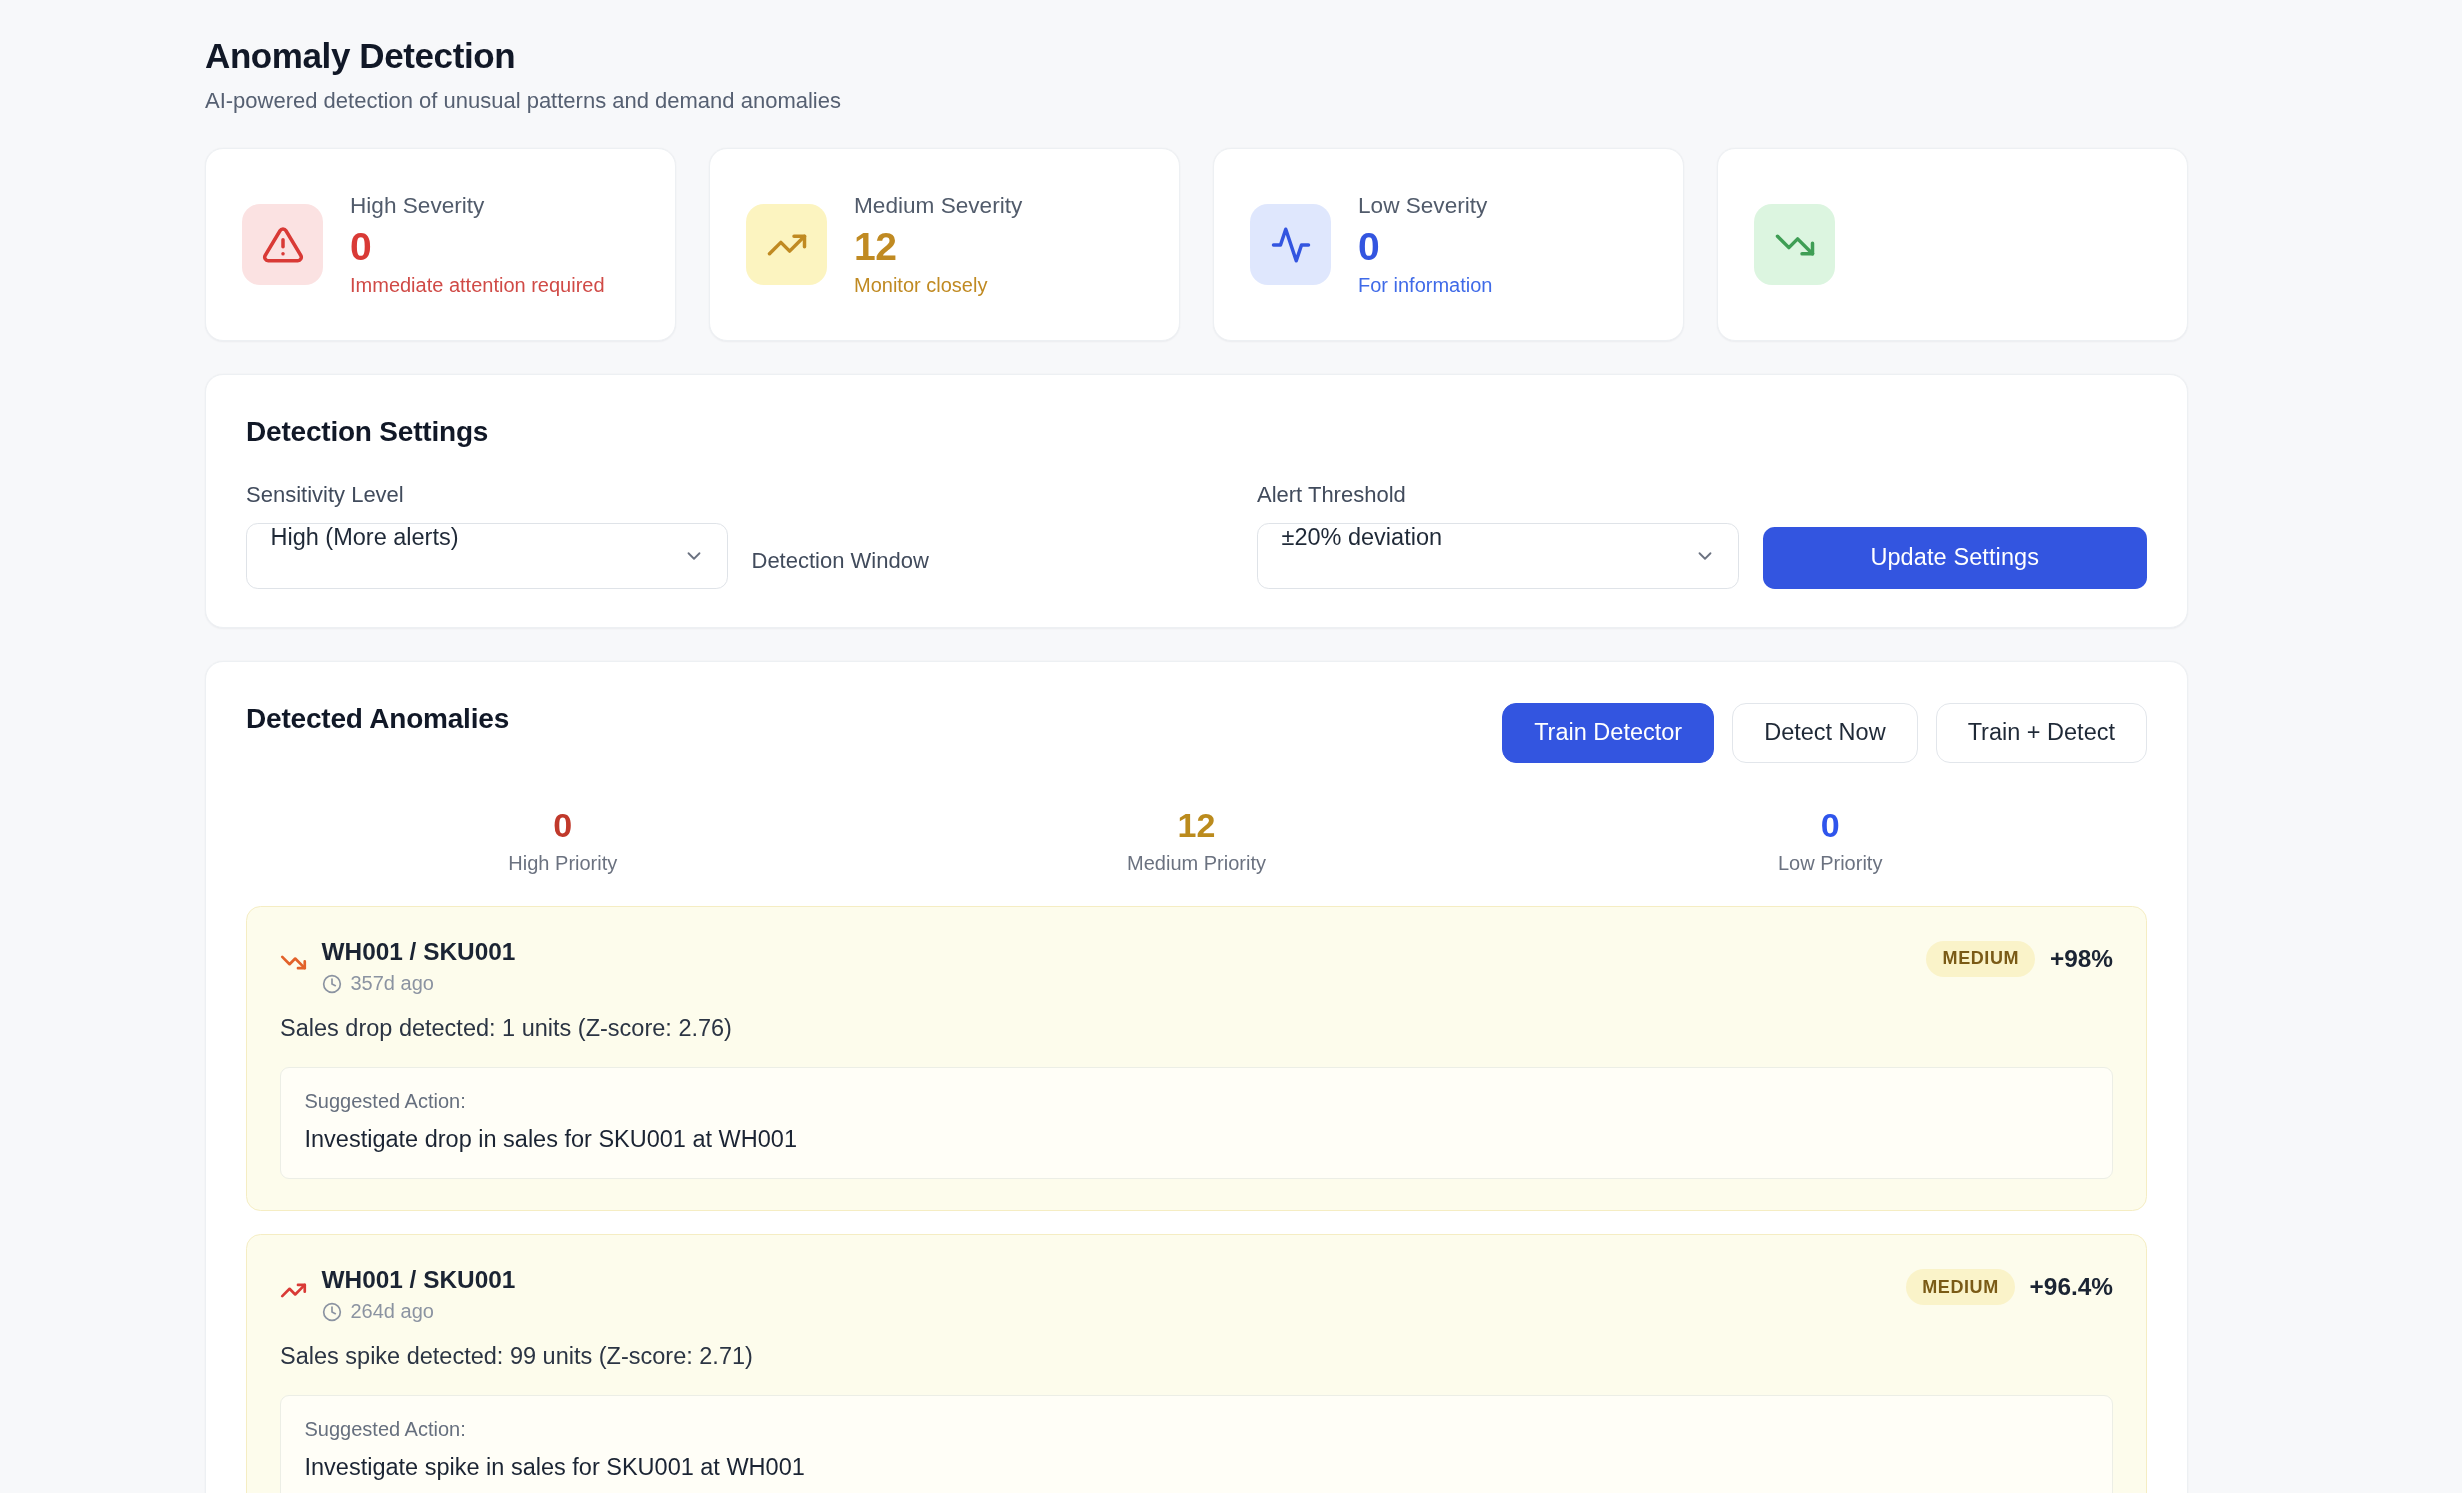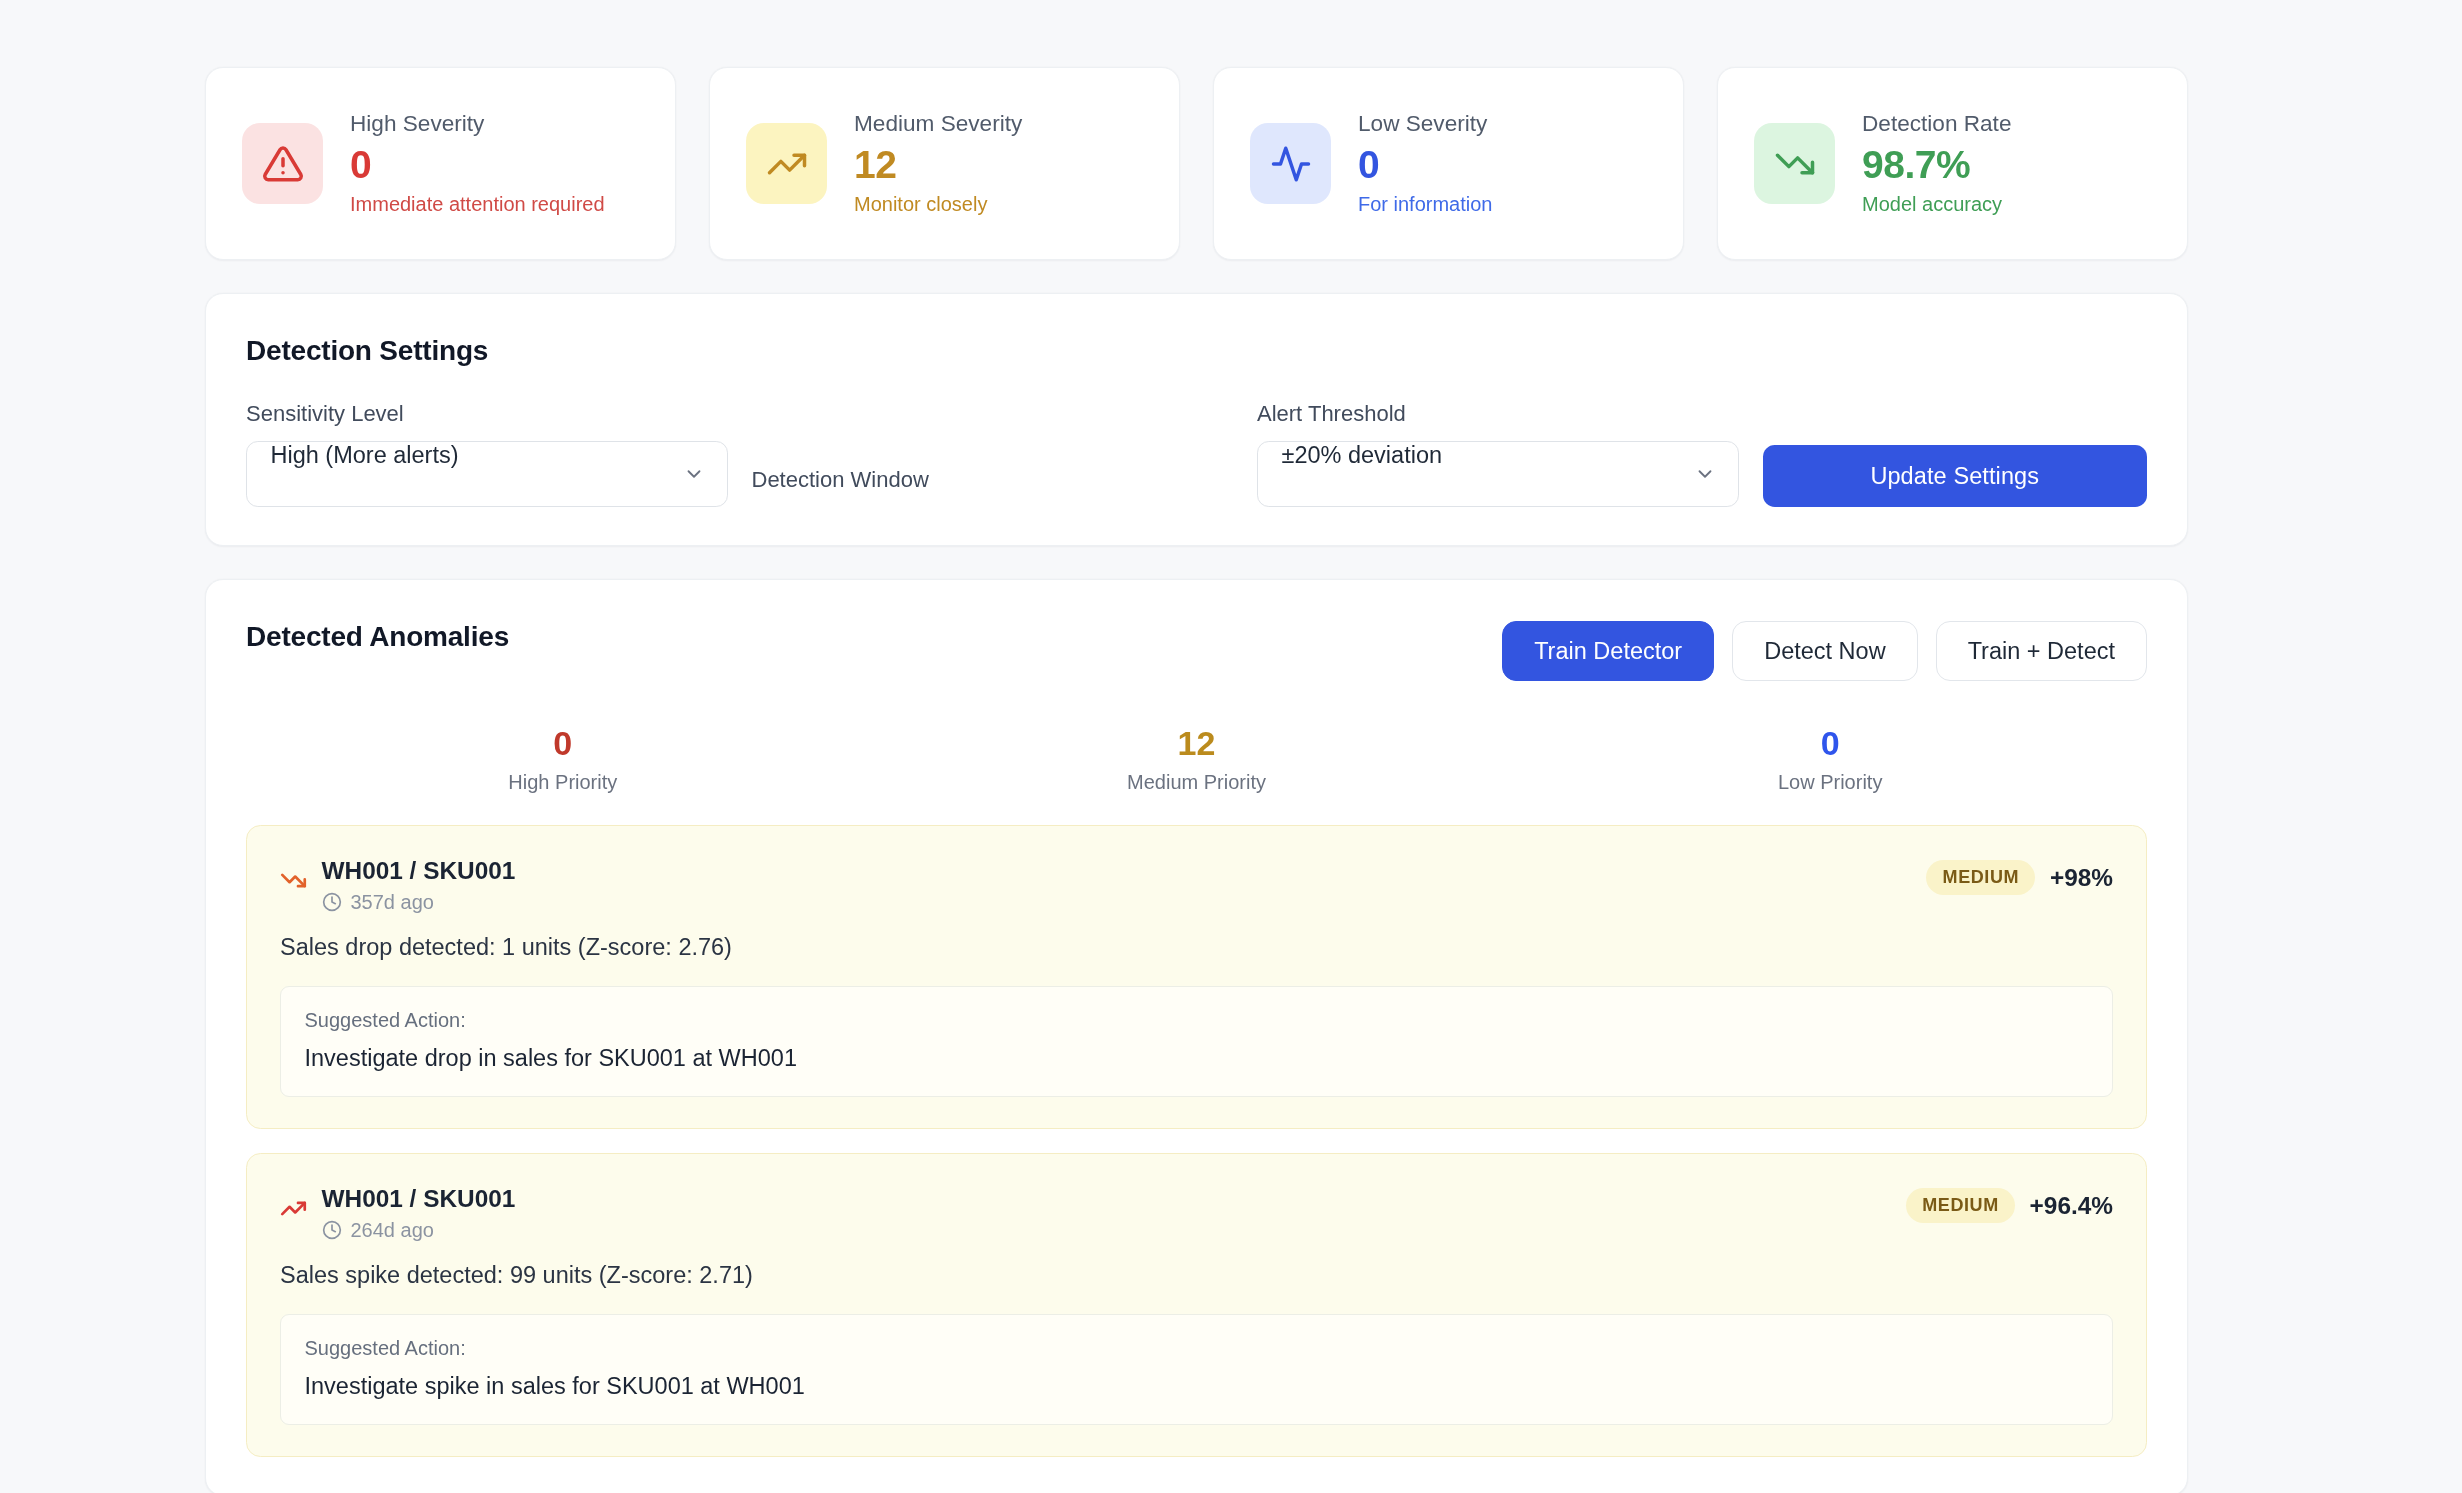--- a/index.html
+++ b/index.html
@@ -222,20 +222,24 @@
   }
   .action-label { font-size: 20px; color: #666f7e; line-height: 1.3; }
   .action-text { margin-top: 10px; font-size: 23.5px; color: #1b2433; line-height: 1.35; }
 </style>
 </head>
 <body>
 
 <div class="page">
   <div class="wrap">
 
+    <div>
+      <h1 class="page-title">Anomaly Detection</h1>
+      <div class="page-sub">AI-powered detection of unusual patterns and demand anomalies</div>
+    </div>
 
     <div class="stats">
 
       <div class="stat-card">
         <div class="stat-icon" style="background:#fbe2e2">
           <svg viewBox="0 0 24 24" fill="none" stroke="#d93a36" stroke-width="2" stroke-linecap="round" stroke-linejoin="round">
             <path d="M10.29 3.86 1.82 18a2 2 0 0 0 1.71 3h16.94a2 2 0 0 0 1.71-3L13.71 3.86a2 2 0 0 0-3.42 0z"></path>
             <line x1="12" y1="9" x2="12" y2="13"></line>
               <line x1="12" y1="17" x2="12.01" y2="17"></line>
           </svg>
@@ -273,25 +277,20 @@
           <div class="stat-note" style="color:#3f6ae8">For information</div>
         </div>
       </div>
 
       <div class="stat-card">
         <div class="stat-icon" style="background:#dcf5e0">
           <svg viewBox="0 0 24 24" fill="none" stroke="#3f9e55" stroke-width="2" stroke-linecap="round" stroke-linejoin="round">
             <polyline points="2 7 8.5 13.5 13.5 8.5 22 17"></polyline>
               <polyline points="16 17 22 17 22 11"></polyline>
           </svg>
-        </div>
-        <div class="stat-body">
-          <div class="stat-label">Detection Rate</div>
-          <div class="stat-value" style="color:#3f9e55">98.7%</div>
-          <div class="stat-note" style="color:#3f9e55">Model accuracy</div>
         </div>
       </div>
 
     </div>
 
     <div class="panel">
       <div class="panel-title">Detection Settings</div>
       <div class="settings-row">
 
         <div>

